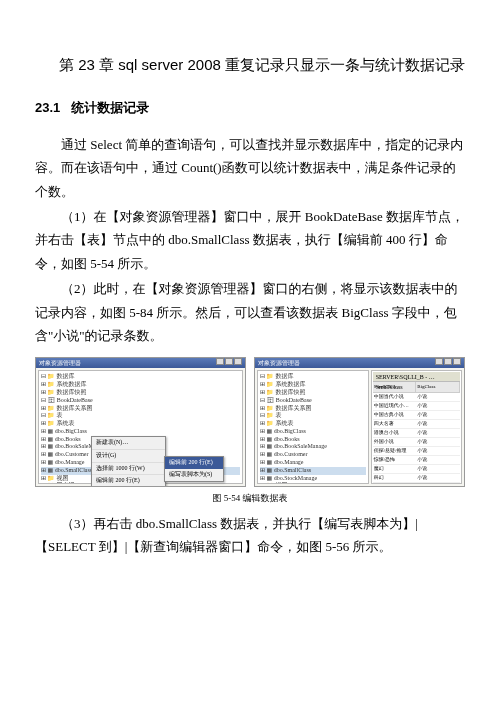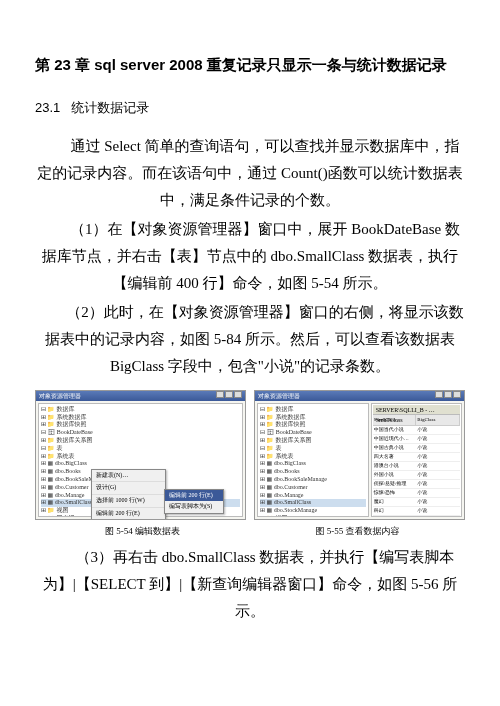--- a/index.html
+++ b/index.html
@@ -8,38 +8,37 @@
       height: 706px;
       background: #fff;
       font-family: "SimSun", "宋体", serif;
       font-size: 10px;
       color: #000;
       padding: 50px 35px 30px 35px;
       line-height: 1.6;
     }
     .chapter-title {
       font-family: "SimHei", "黑体", sans-serif;
-      font-weight: bold;
+      font-weight: normal;
       font-size: 15px;
-      text-align: left;
+      text-align: right;
       margin-bottom: 14px;
       line-height: 2;
     }
     .section-title {
       font-family: "SimHei", "黑体", sans-serif;
-      font-weight: normal;
+      font-weight: bold;
       font-size: 13px;
       margin: 18px 0 14px 0;
     }
     .para {
       text-indent: 2em;
-      font-size: 15px;
+      font-size: 13px;
       line-height: 1.8;
       margin-bottom: 2px;
-      text-align: center;
     }
     .figures-row {
       display: flex;
       gap: 8px;
       margin: 10px 0 4px 0;
       justify-content: center;
     }
     .fig-box {
       flex: 1;
     }
@@ -314,16 +313,15 @@
 
         </div>
       </div>
     </div>
   </div>
 
 </div>
 
 <div class="caption-row">
   <div class="caption">图 5-54   编辑数据表</div>
-  <div class="caption">图 5-55   查看数据内容</div>
 </div>
 
 <p class="para">（3）再右击 dbo.SmallClass 数据表，并执行【编写表脚本为】|【SELECT 到】|【新查询编辑器窗口】命令，如图 5-56 所示。</p>
 
 </body></html>

